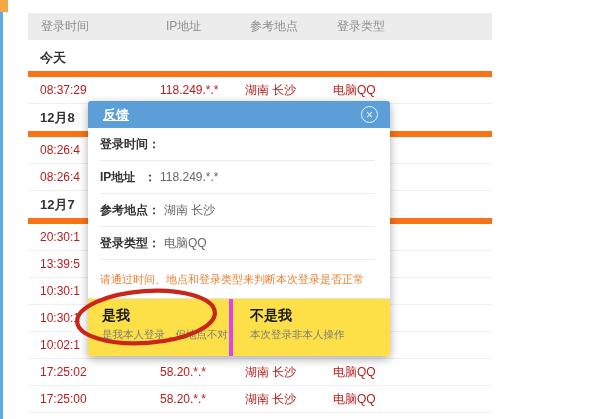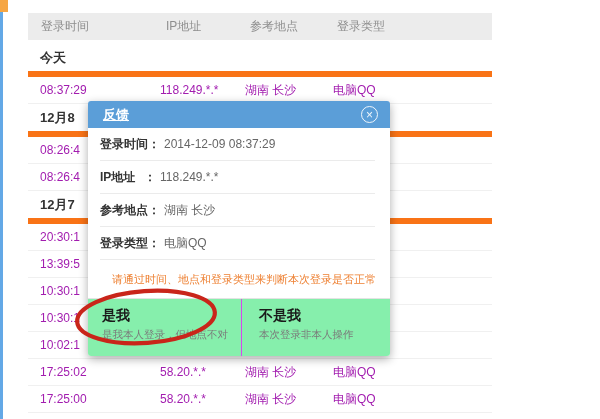--- a/index.html
+++ b/index.html
@@ -16,44 +16,44 @@
          background:#ececec;color:#8f8f8f;font-size:12px;align-items:center;}
   .thead .hcell{white-space:nowrap;}
   .thead .c0{padding-left:13px;}
   .thead .c1{padding-left:6px;}
   .thead .c2{padding-left:5px;}
   .thead .c3{padding-left:4px;}
   .rows{margin-top:4px;}
   .sec{height:27px;line-height:27px;font-size:13px;font-weight:bold;color:#333;
        padding-left:12px;border-bottom:6px solid #f97316;white-space:nowrap;}
   .entry{display:grid;grid-template-columns:132px 85px 88px auto;height:26px;
-         align-items:center;font-size:12px;color:#a21caf;border-bottom:1px solid #f0f0f0;}
+         align-items:center;font-size:12px;color:#b91c1c;border-bottom:1px solid #f0f0f0;}
   .entry .c0{padding-left:12px;}
   .entry .cell{white-space:nowrap;overflow:hidden;}
 
   
   .modal{position:absolute;left:88px;top:101px;width:302px;z-index:5;background:#fff;
          border-radius:3px;box-shadow:0 3px 10px rgba(0,0,0,0.33);}
   .modal-header{height:27px;background:#5b9ed8;border-radius:3px 3px 0 0;display:flex;
                 align-items:center;color:#fff;font-size:13px;font-weight:bold;padding:0 12px 0 15px;}
   .modal-header .title-text{flex:1;text-decoration:underline;}
   .close{width:17px;height:17px;border:1px solid #fff;border-radius:50%;color:#fff;
          font-size:12px;font-weight:normal;line-height:16px;text-align:center;cursor:pointer;
          box-sizing:border-box;opacity:.9;}
   .modal-body{padding:0 15px 0 12px;}
   .field{height:32px;display:flex;align-items:center;font-size:12px;border-bottom:1px solid #ebebeb;}
   .field:last-child{border-bottom:1px solid #ebebeb;}
   .flabel{display:inline-block;min-width:44px;font-weight:bold;color:#333;}
   .fcolon{font-weight:bold;color:#333;}
   .fvalue{color:#666;margin-left:4px;}
-  .hint{padding:12px 14px 11px 12px;font-size:11px;color:#ee8133;white-space:nowrap;overflow:hidden;text-align:right;}
-  .modal-footer{display:grid;grid-template-columns:141px auto;background:#86efac;
-                border-top:1px solid #e3e3e3;border-radius:0 0 3px 3px;height:57px;gap:12px;}
+  .hint{padding:12px 14px 11px 12px;font-size:11px;color:#ee8133;white-space:nowrap;overflow:hidden;}
+  .modal-footer{display:grid;grid-template-columns:141px auto;background:#fde047;
+                border-top:1px solid #e3e3e3;border-radius:0 0 3px 3px;height:57px;}
   .fbtn{padding:8px 0 0 14px;cursor:pointer;}
-  .fbtn + .fbtn{border-left:1px solid #d946ef;padding-left:17px;}
+  .fbtn + .fbtn{border-left:4px solid #d946ef;padding-left:17px;}
   .btitle{font-size:14px;font-weight:bold;color:#1a1a1a;line-height:17px;}
   .bsub{font-size:10.5px;color:#7a7a7a;margin-top:4px;white-space:nowrap;}
 
   
   .annot{position:absolute;left:0;top:0;z-index:10;pointer-events:none;}
 </style>
 </head>
 <body>
 
 <div id="page">
@@ -137,21 +137,20 @@
 
   <div class="modal">
     <div class="modal-header" style="background: rgb(91, 158, 216);">
       <span class="title-text">反馈</span>
       <span class="close">×</span>
     </div>
     <div class="modal-body" id="fields">
         <div class="field">
           <span class="flabel">登录时间</span>
           <span class="fcolon">：</span>
-          <span class="fvalue">2014-12-09 08:37:29</span>
         </div>
         <div class="field">
           <span class="flabel">IP地址</span>
           <span class="fcolon">：</span>
           <span class="fvalue">118.249.*.*</span>
         </div>
         <div class="field">
           <span class="flabel">参考地点</span>
           <span class="fcolon">：</span>
           <span class="fvalue">湖南 长沙</span>

